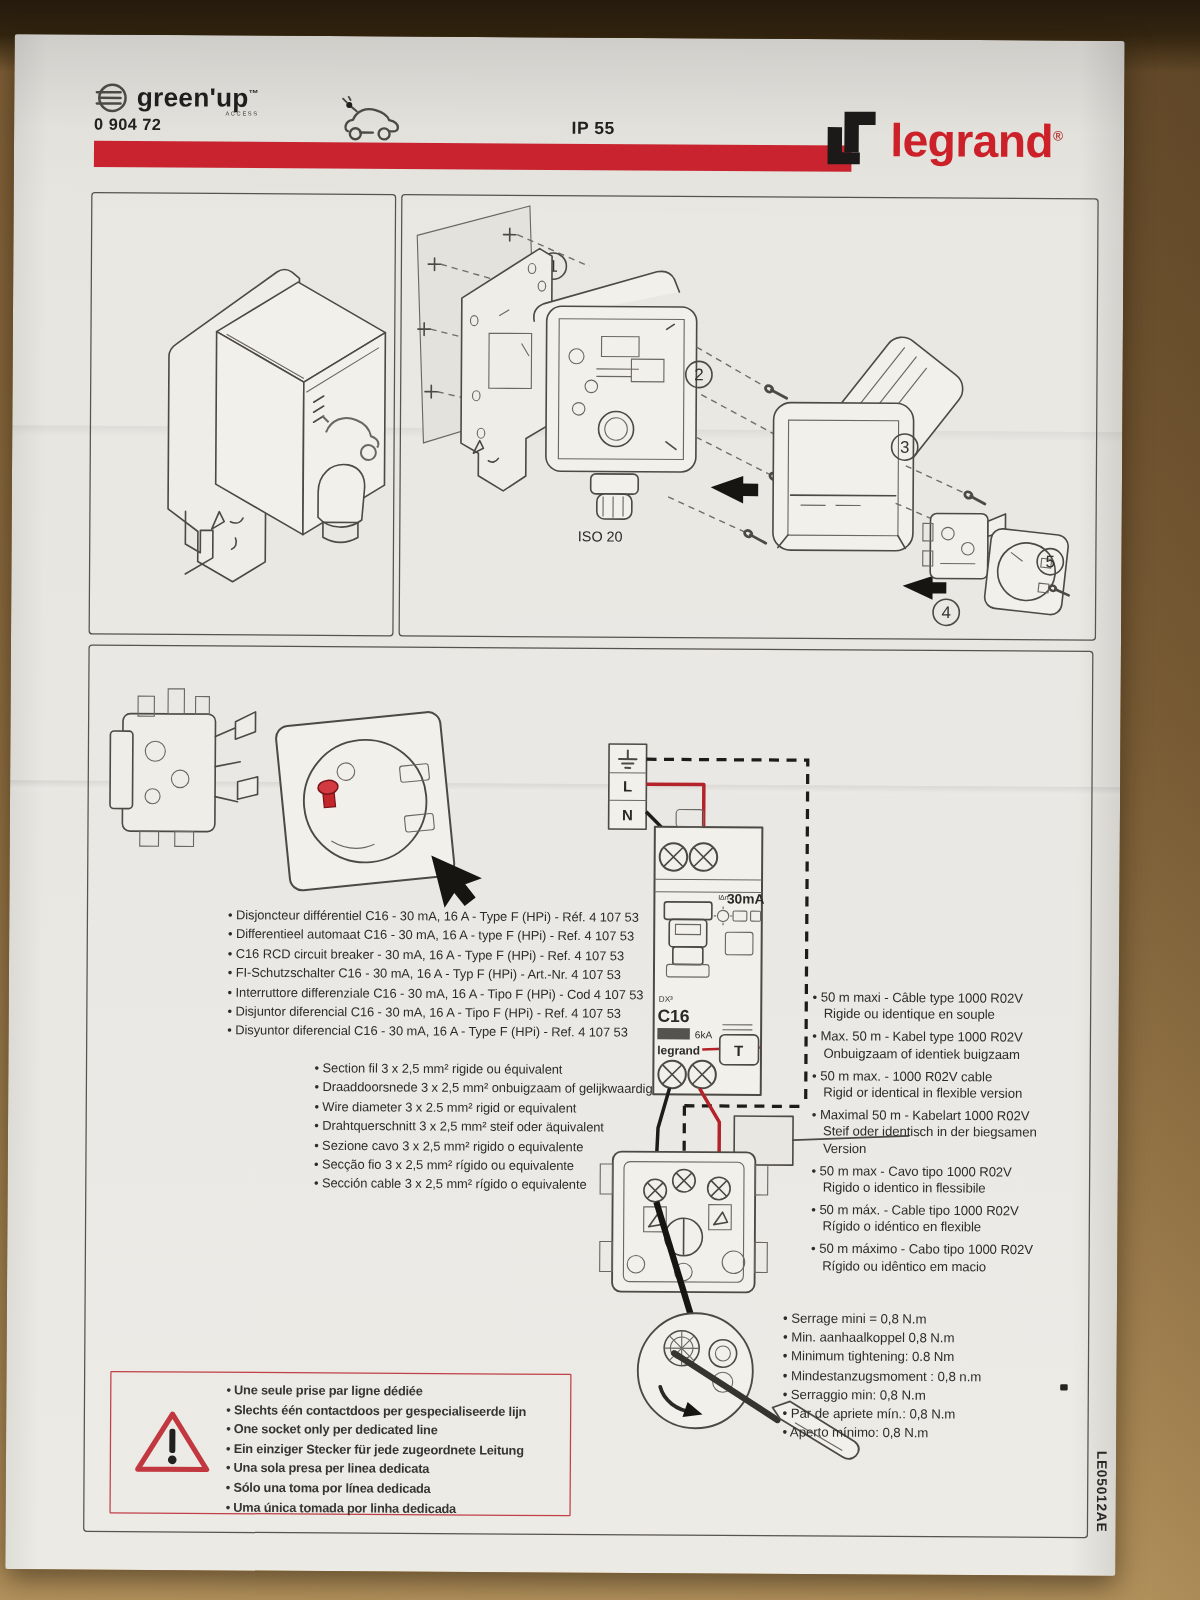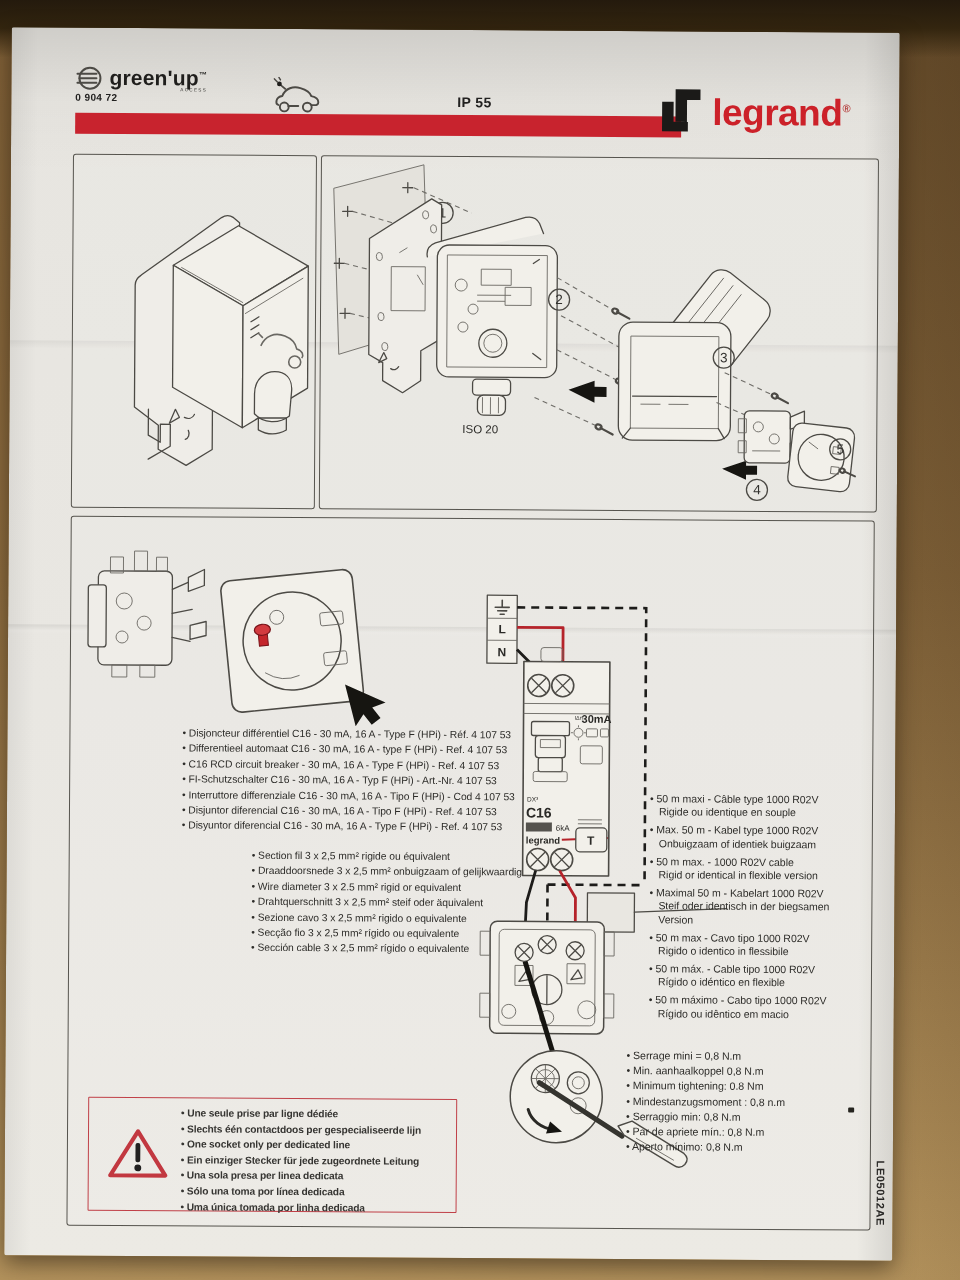--- a/index.html
+++ b/index.html
@@ -16,21 +16,21 @@
     background:
       linear-gradient(180deg,rgba(0,0,0,.10) 0%,rgba(0,0,0,.02) 6%,rgba(0,0,0,0) 12%),
       linear-gradient(90deg,rgba(0,0,0,.06) 0%,rgba(0,0,0,0) 3%,rgba(0,0,0,0) 96%,rgba(0,0,0,.09) 100%),
       linear-gradient(180deg,#e7e5e0 0%,#e9e7e2 55%,#eceae4 100%);
     transform:rotate(.35deg);
     box-shadow:0 8px 22px rgba(20,12,4,.5);
     border-radius:2px;
   }
   .crease{position:absolute;left:0;right:0;pointer-events:none;}
   .panel{position:absolute;border:1.3px solid #56544e;border-radius:3px;background:rgba(255,255,255,.08);}
-  .hdr-ref{position:absolute;font-weight:bold;font-size:10px;color:#222120;letter-spacing:.4px;}
+  .hdr-ref{position:absolute;font-weight:bold;font-size:13px;color:#222120;letter-spacing:.4px;}
   .redbar{position:absolute;background:#c8232e;}
   .logo-row{position:absolute;display:flex;align-items:center;}
   .gu-text{font-weight:bold;font-size:21px;color:#1f1e1c;letter-spacing:.2px;line-height:22px;}
   .gu-tm{font-size:8px;vertical-align:super;color:#1f1e1c;}
   .gu-sub{display:block;font-size:4.6px;letter-spacing:1.3px;color:#3a3936;text-align:right;margin-top:-2px;}
   .legrand-txt{font-weight:bold;font-size:37px;color:#cc2129;line-height:36px;letter-spacing:-.5px;}
   .legrand-reg{font-size:11px;color:#b5403f;vertical-align:super;}
   .spec-list{list-style:none;margin:0;padding:0;font-size:10.3px;line-height:15.4px;color:#2d2c29;letter-spacing:-.05px;}
   .spec-list li{padding-left:9px;text-indent:-9px;}
   .spec-list li::before{content:"• ";color:#2d2c29;}

